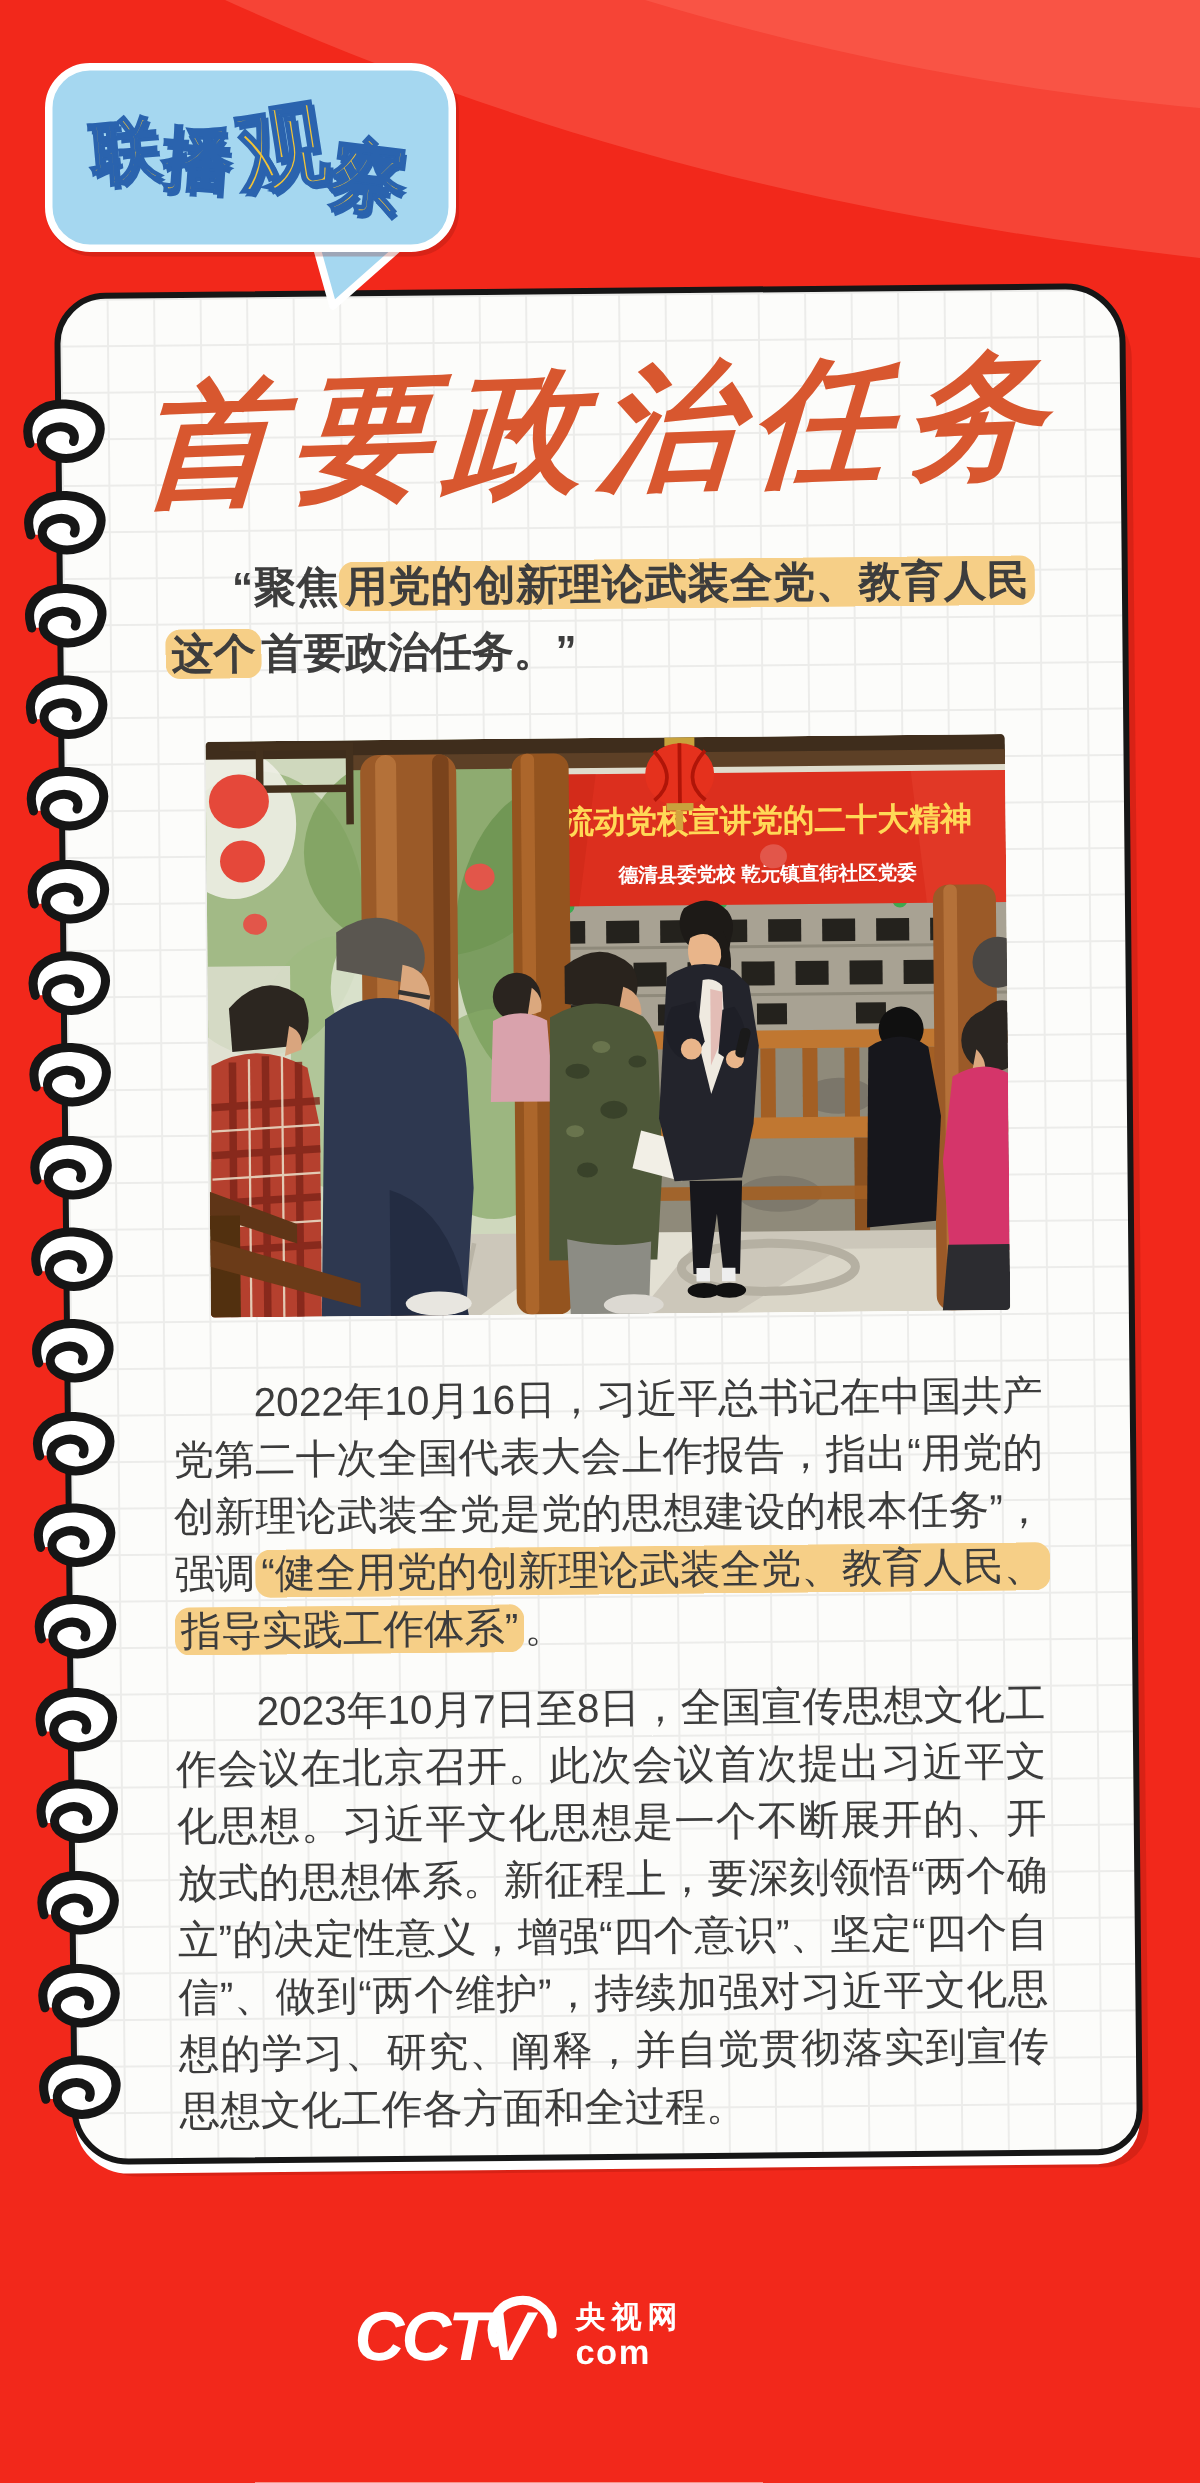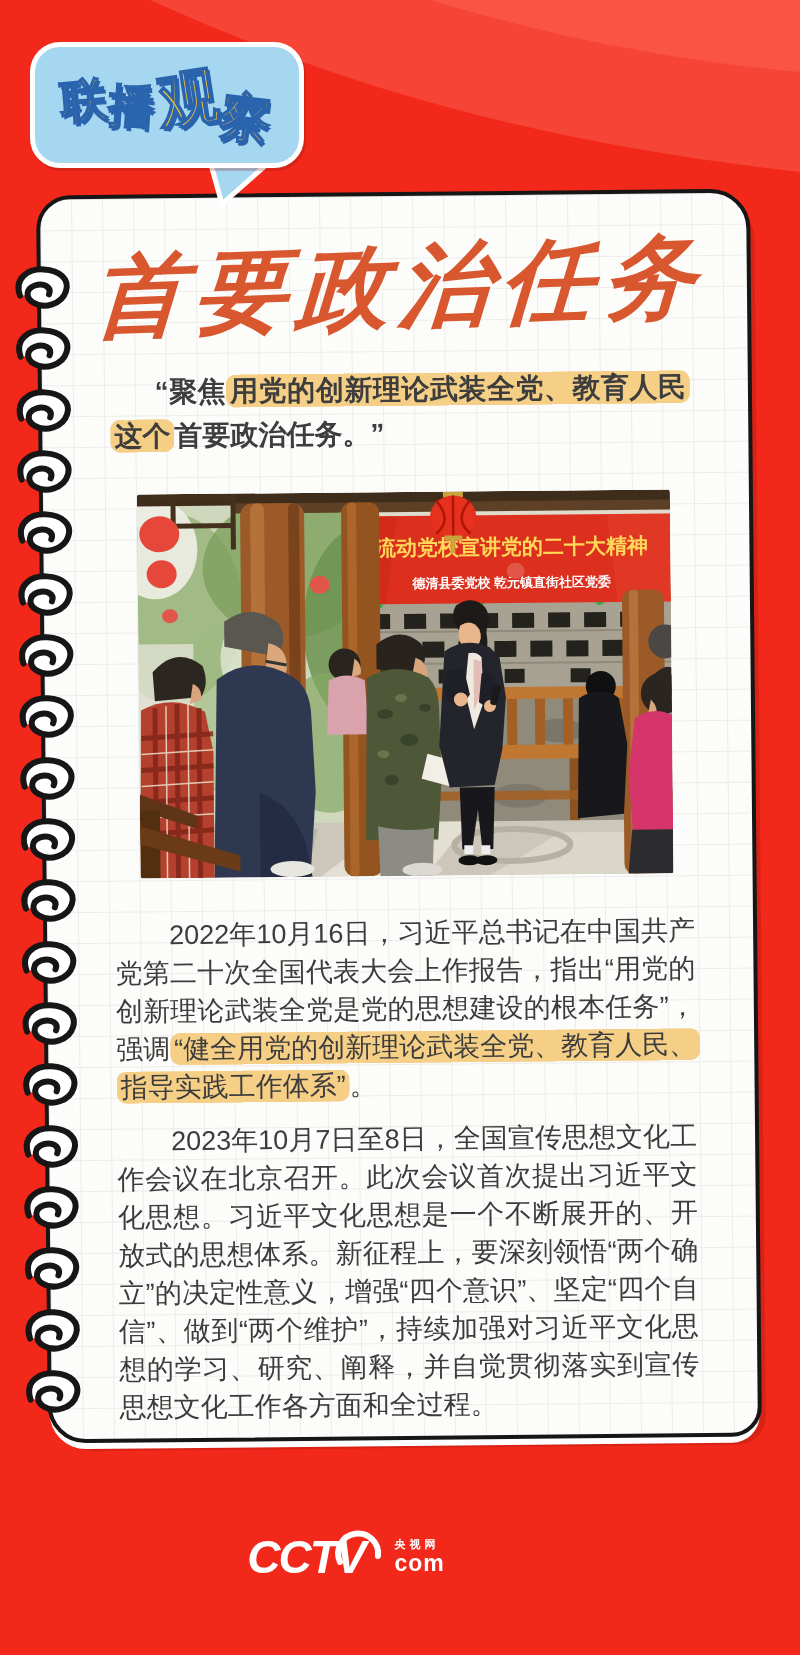--- a/index.html
+++ b/index.html
@@ -49,21 +49,21 @@
     text-align:justify;text-indent:2em;margin:0;}
   .p2{margin-top:38px;}
   .p3{margin-top:16px;}
   
   .footer{position:absolute;left:0;top:1534px;width:692px;display:flex;
     justify-content:center;align-items:center;z-index:10;}
   .cctv-word{font-size:46px;font-weight:900;font-style:italic;color:#ffffff;
     letter-spacing:-2px;position:relative;line-height:1;}
   .cctv-ring{position:absolute;right:-22px;top:-14px;}
   .cctv-col{margin-left:30px;color:#ffffff;display:flex;flex-direction:column;line-height:1;}
-  .cctv-cn{font-size:11px;font-weight:700;letter-spacing:4px;}
+  .cctv-cn{font-size:20px;font-weight:700;letter-spacing:4px;}
   .cctv-com{font-size:23px;font-weight:700;letter-spacing:1px;margin-top:2px;}
 </style>
 </head>
 <body>
 
 <svg class="swoosh" width="800" height="260" viewBox="0 0 800 260">
   <path d="M150 0 C 360 95 560 145 800 172 L800 0 Z" fill="#f7493b" opacity="0.85"></path>
   <path d="M430 0 C 570 42 690 62 800 72 L800 0 Z" fill="#f95a4b" opacity="0.75"></path>
 </svg>
 <div class="bottom-grid"></div>

